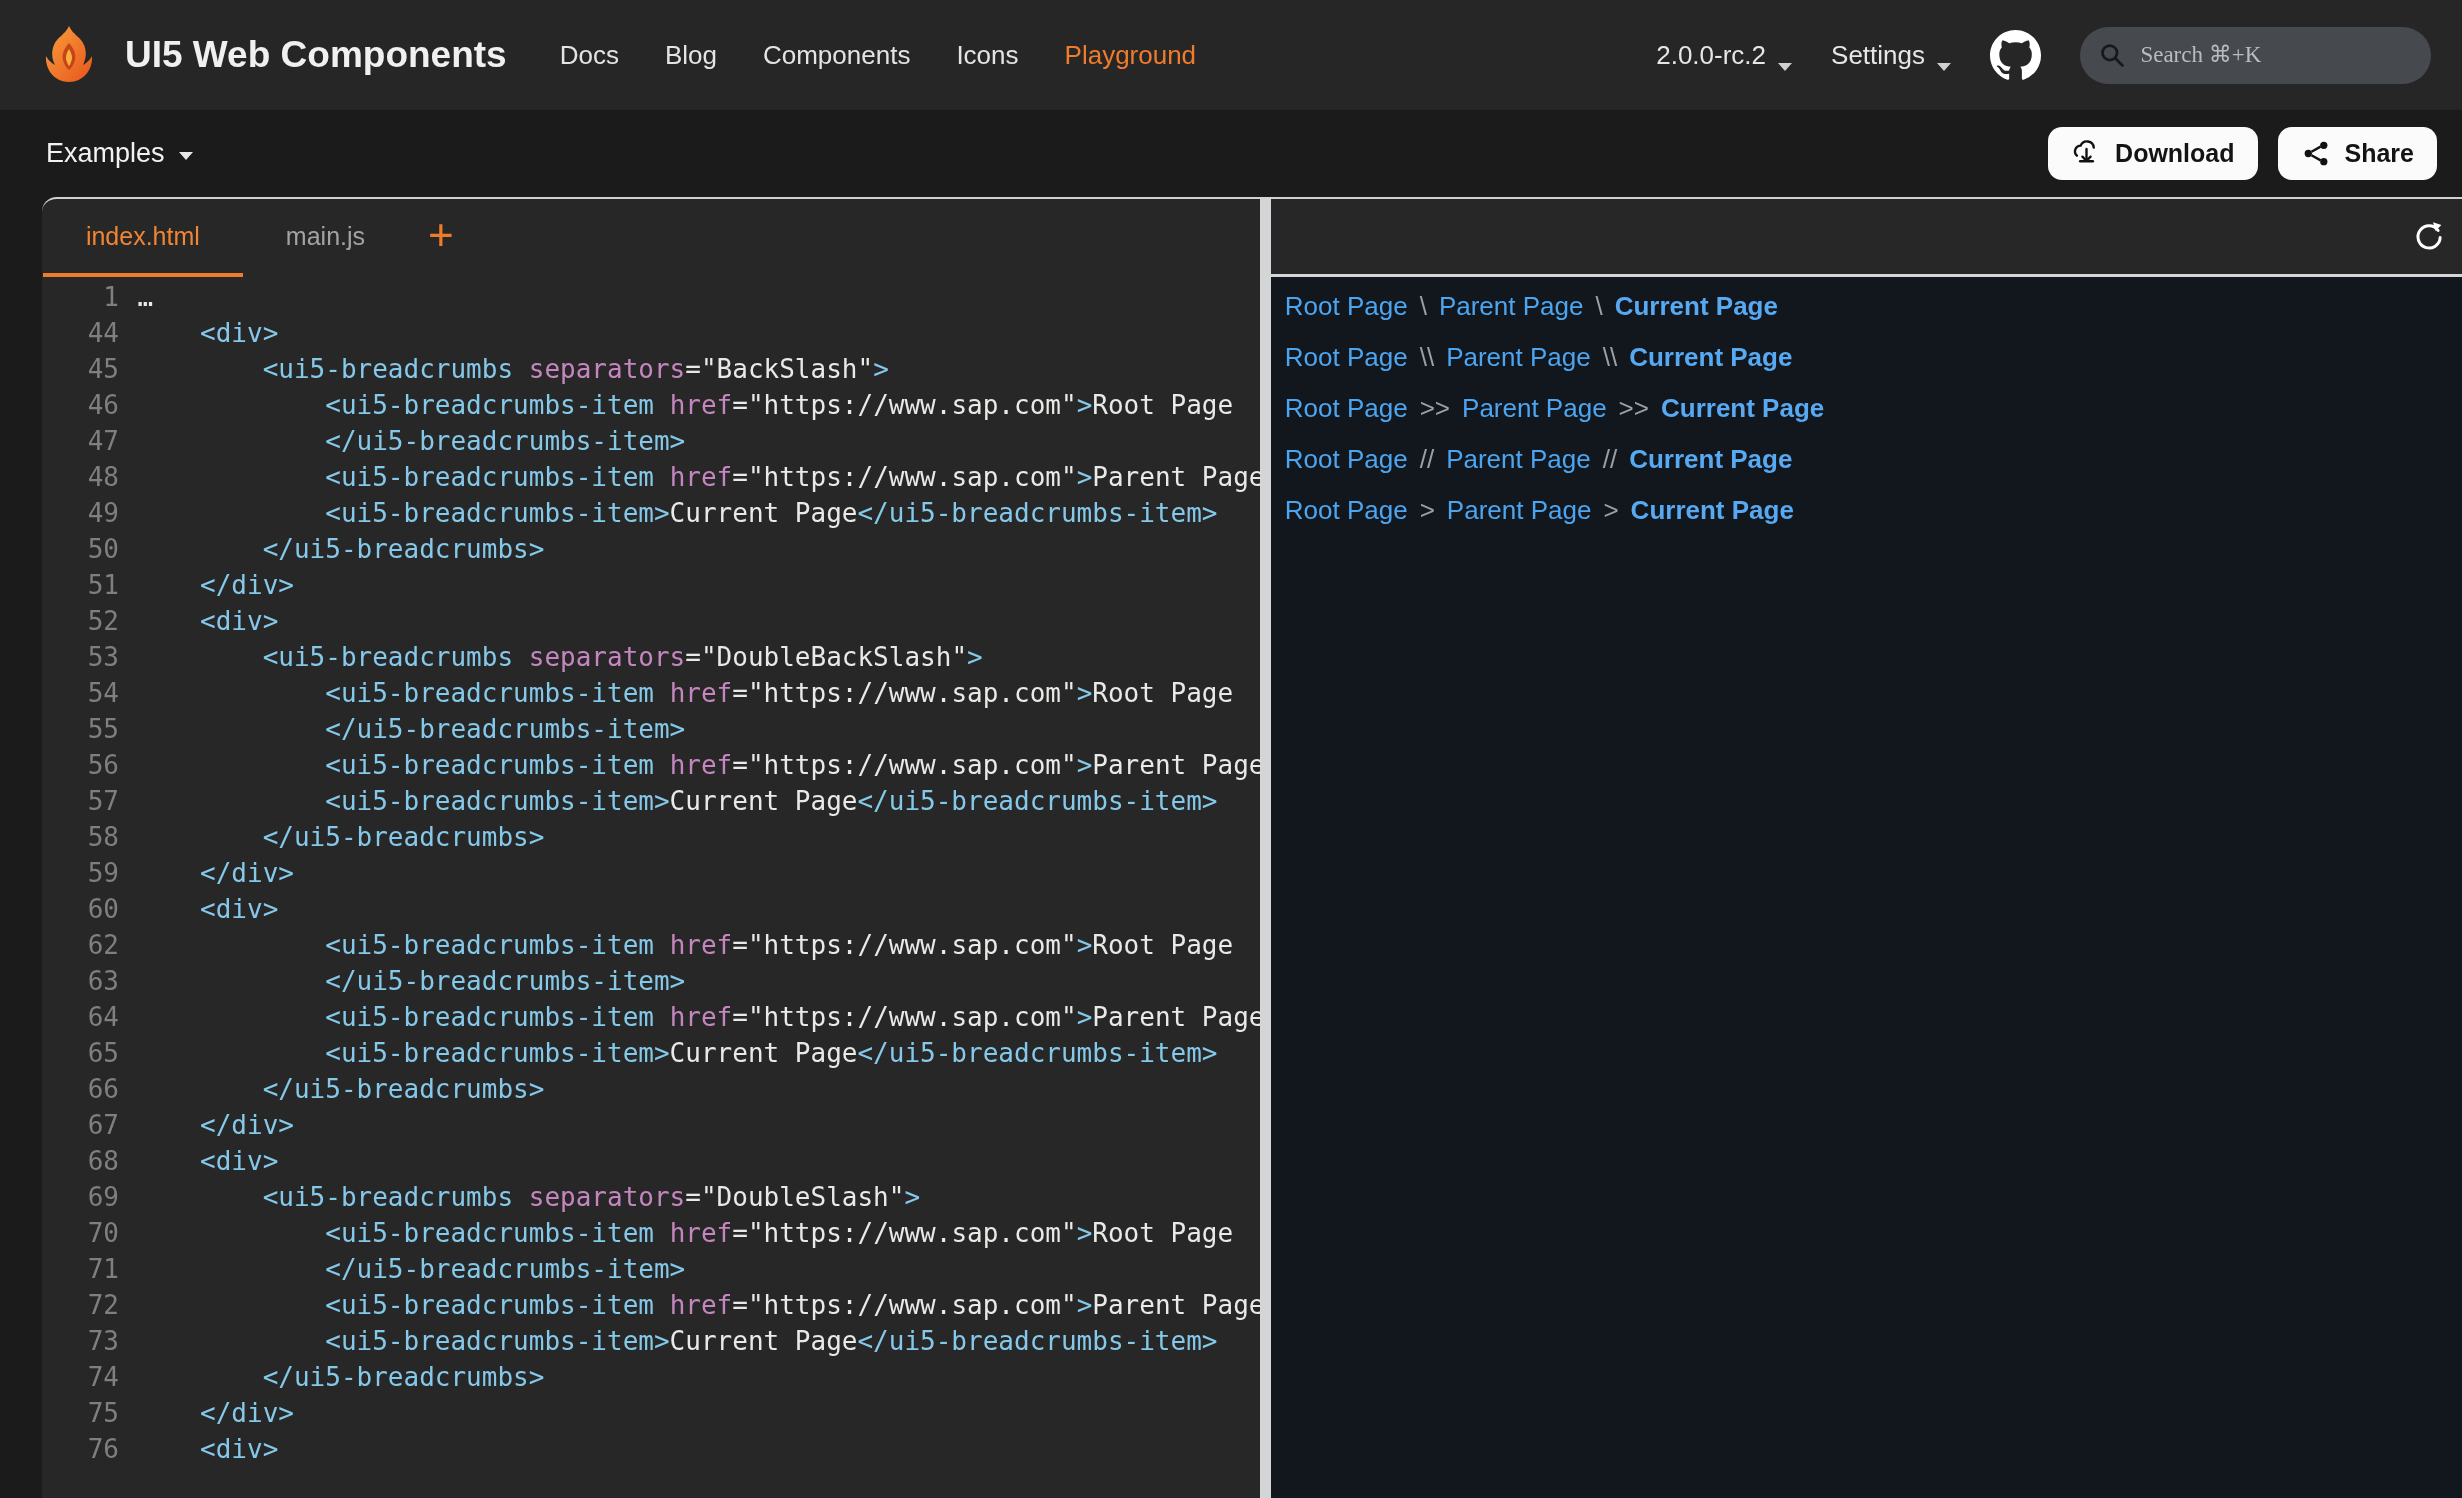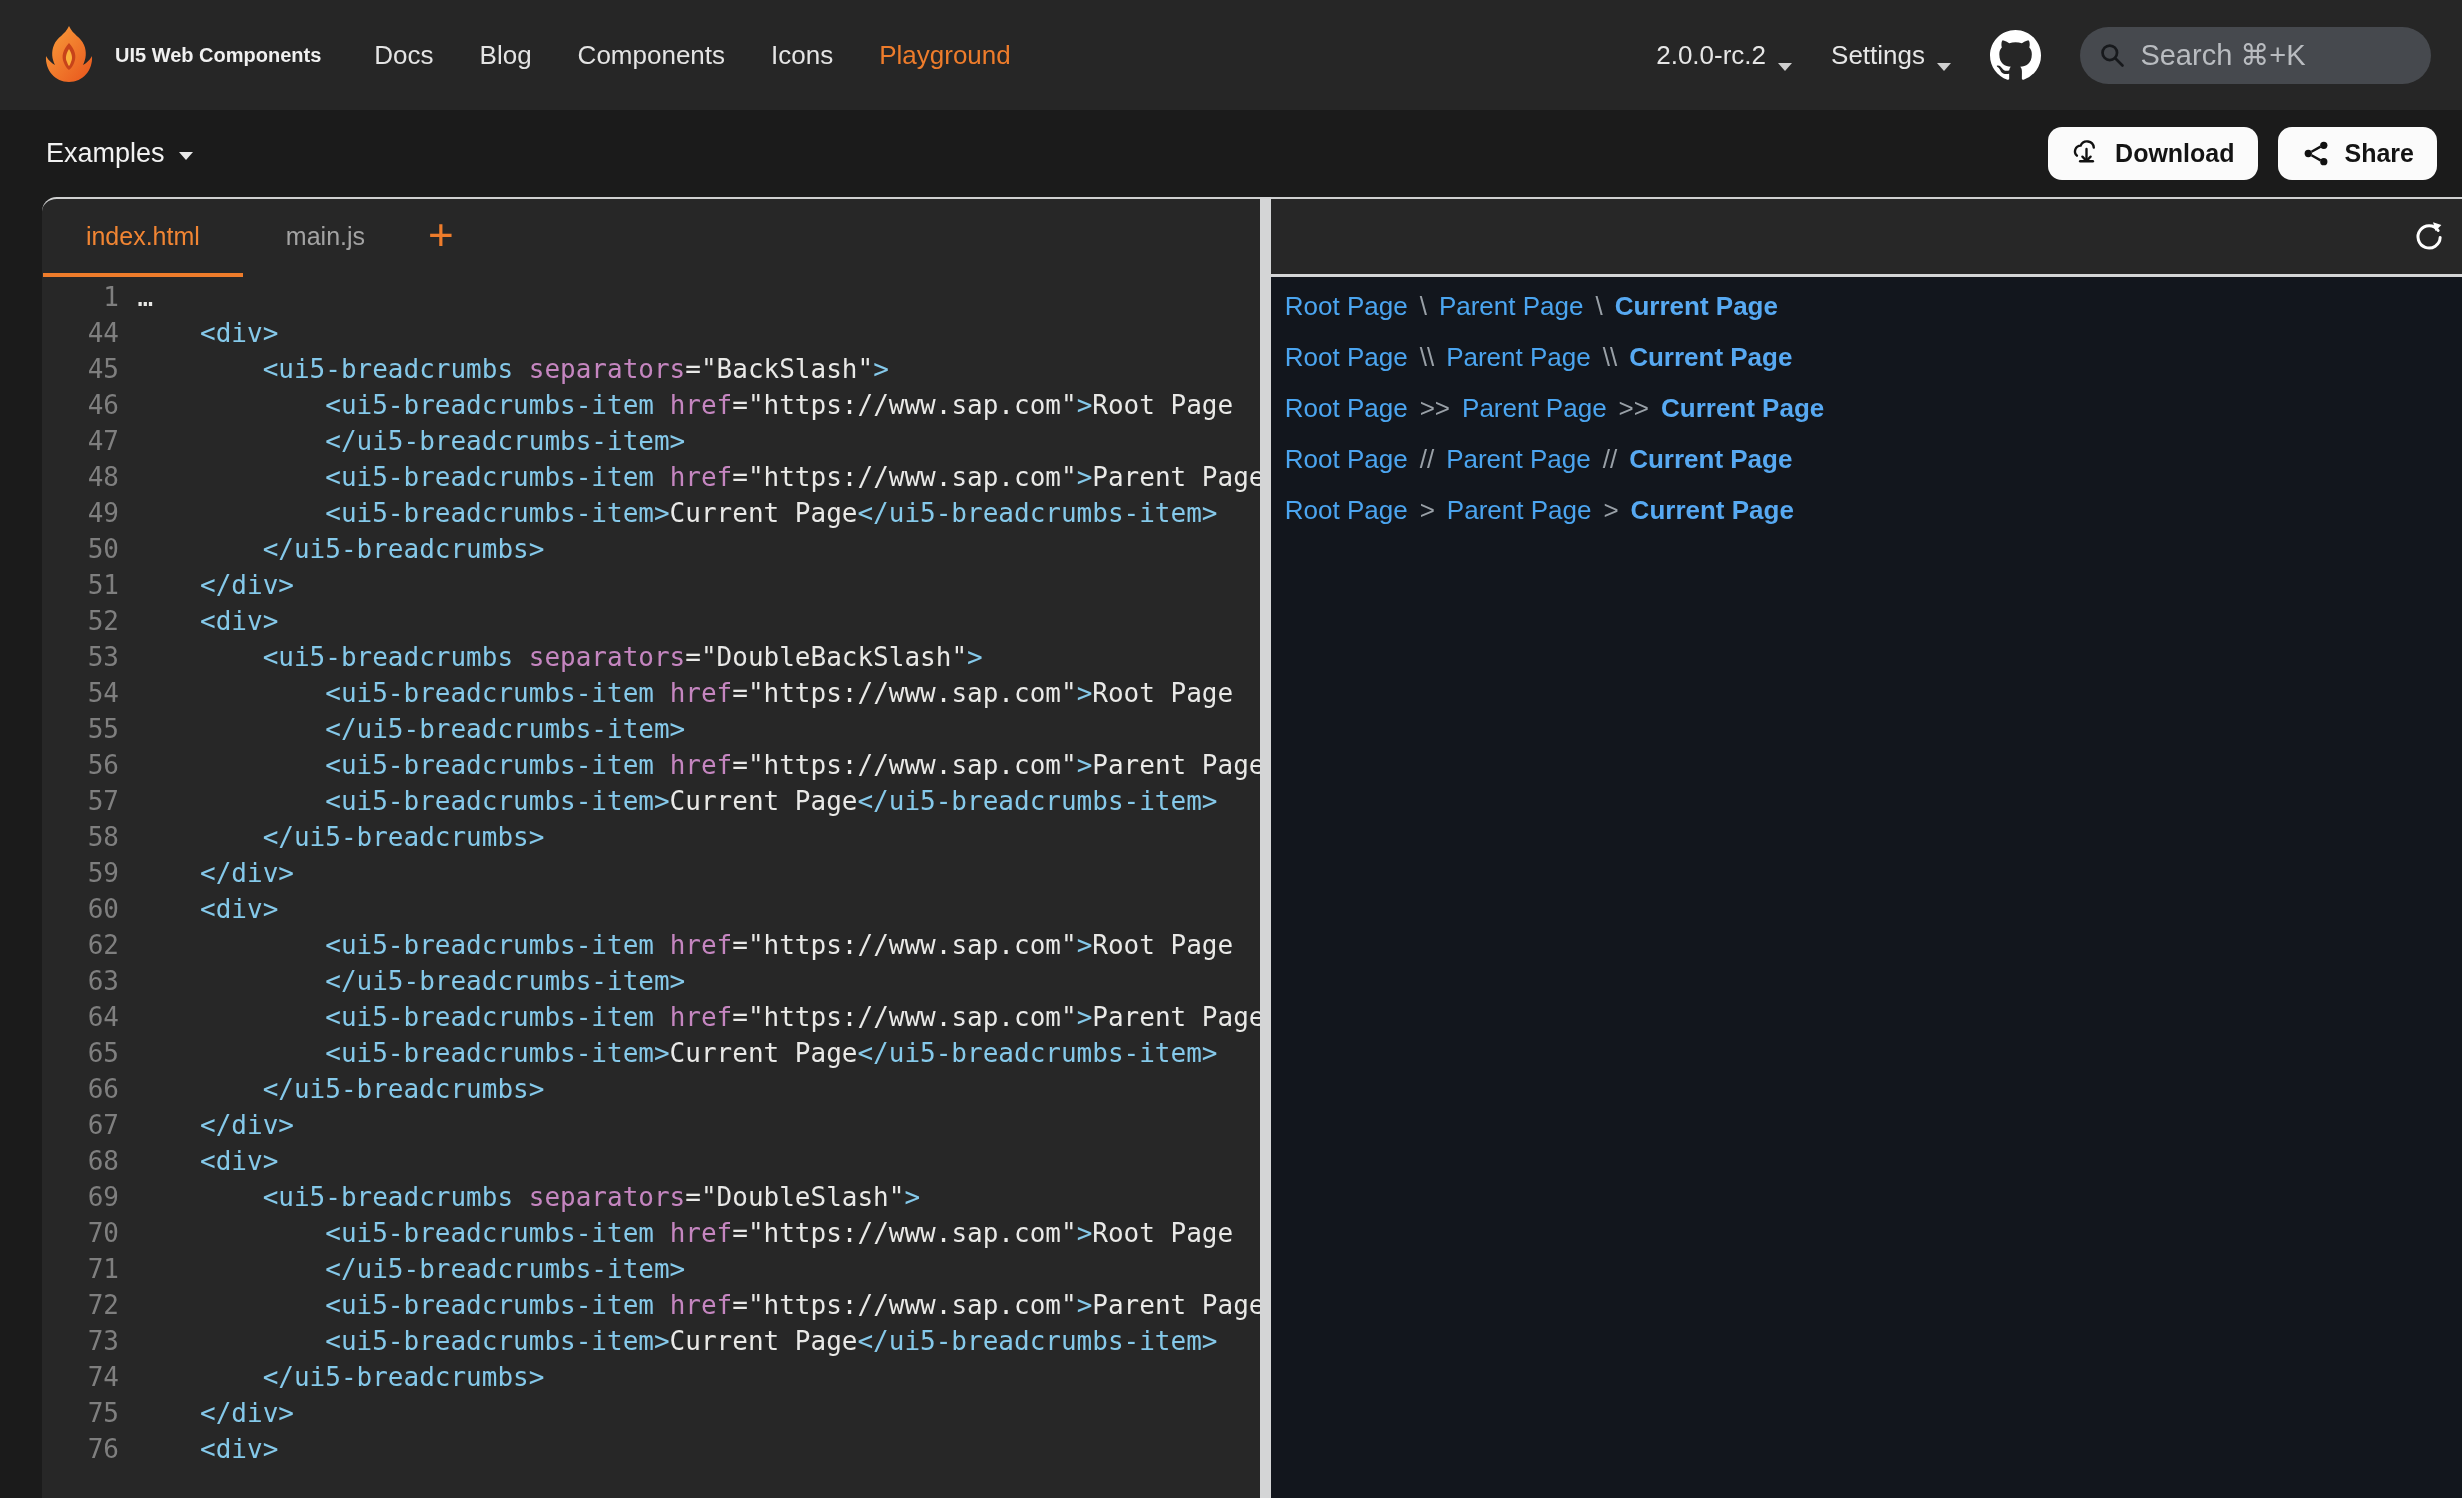--- a/index.html
+++ b/index.html
@@ -10,32 +10,32 @@
     --divider-light:#d4d5d6;
   }
   *{box-sizing:border-box}
   body{margin:0;background:#1b1b1b;font-family:"Liberation Sans","DejaVu Sans",sans-serif;}
   .page{width:2462px;height:1498px;overflow:hidden;display:flex;flex-direction:column;background:#1b1b1b}
 
   
   .app-header{height:110px;flex:none;background:#262626;display:flex;align-items:center;padding:0 31px 0 37px}
   .logo-wrap{display:flex;align-items:center}
   .logo-wrap svg{width:64px;height:64px;display:block}
-  .brand{font-size:20px;font-weight:700;color:#f0f0f0;margin-left:14px;white-space:nowrap}
+  .brand{font-size:37px;font-weight:700;color:#f0f0f0;margin-left:24px;white-space:nowrap}
   .nav{display:flex;gap:46px;margin-left:53px}
   .nav-item{font-size:26px;color:#e4e4e4;cursor:pointer;text-decoration:none;white-space:nowrap}
   .nav-item.active{color:var(--accent-orange)}
   .header-right{margin-left:auto;display:flex;align-items:center;gap:39px}
   .menu-btn{display:flex;align-items:flex-end;gap:12px;color:#e6e6e6;font-size:26px;cursor:pointer;white-space:nowrap}
   .caret{width:0;height:0;border-left:7.3px solid transparent;border-right:7.3px solid transparent;border-top:8.3px solid #cfcfcf;margin-top:4.6px}
   .gh{display:flex;cursor:pointer}
   .gh svg{width:51px;height:51px;display:block}
   .search{width:351px;height:57px;background:#46494e;border-radius:29px;display:flex;align-items:center;padding:0 18.4px;gap:11px}
   .search svg{width:29px;height:29px;flex:none}
-  .search input{background:transparent;border:0;outline:0;color:#d6d8da;font-size:29px;width:100%;font-family:Liberation Sans, sans-serif}
+  .search input{background:transparent;border:0;outline:0;color:#d6d8da;font-size:23px;width:100%;font-family:Liberation Serif, serif}
   .search input::placeholder{color:#b9bcc0}
 
   
   .toolbar{height:87px;flex:none;display:flex;align-items:center;padding:0 25px 0 46px;background:#1b1b1b}
   .examples{display:flex;gap:14.7px;align-items:center;color:#f2f2f2;font-size:27px;cursor:pointer}
   .examples .caret{border-top-color:#e8e8e8}
   .toolbar-right{margin-left:auto;display:flex;gap:20px}
   .btn{height:53px;background:#fbfbfb;border-radius:14px;display:flex;align-items:center;gap:13px;padding:0 23px;font-size:25px;font-weight:700;color:#141414;border:0;font-family:inherit;cursor:pointer}
   .btn svg{width:31px;height:31px}
 

